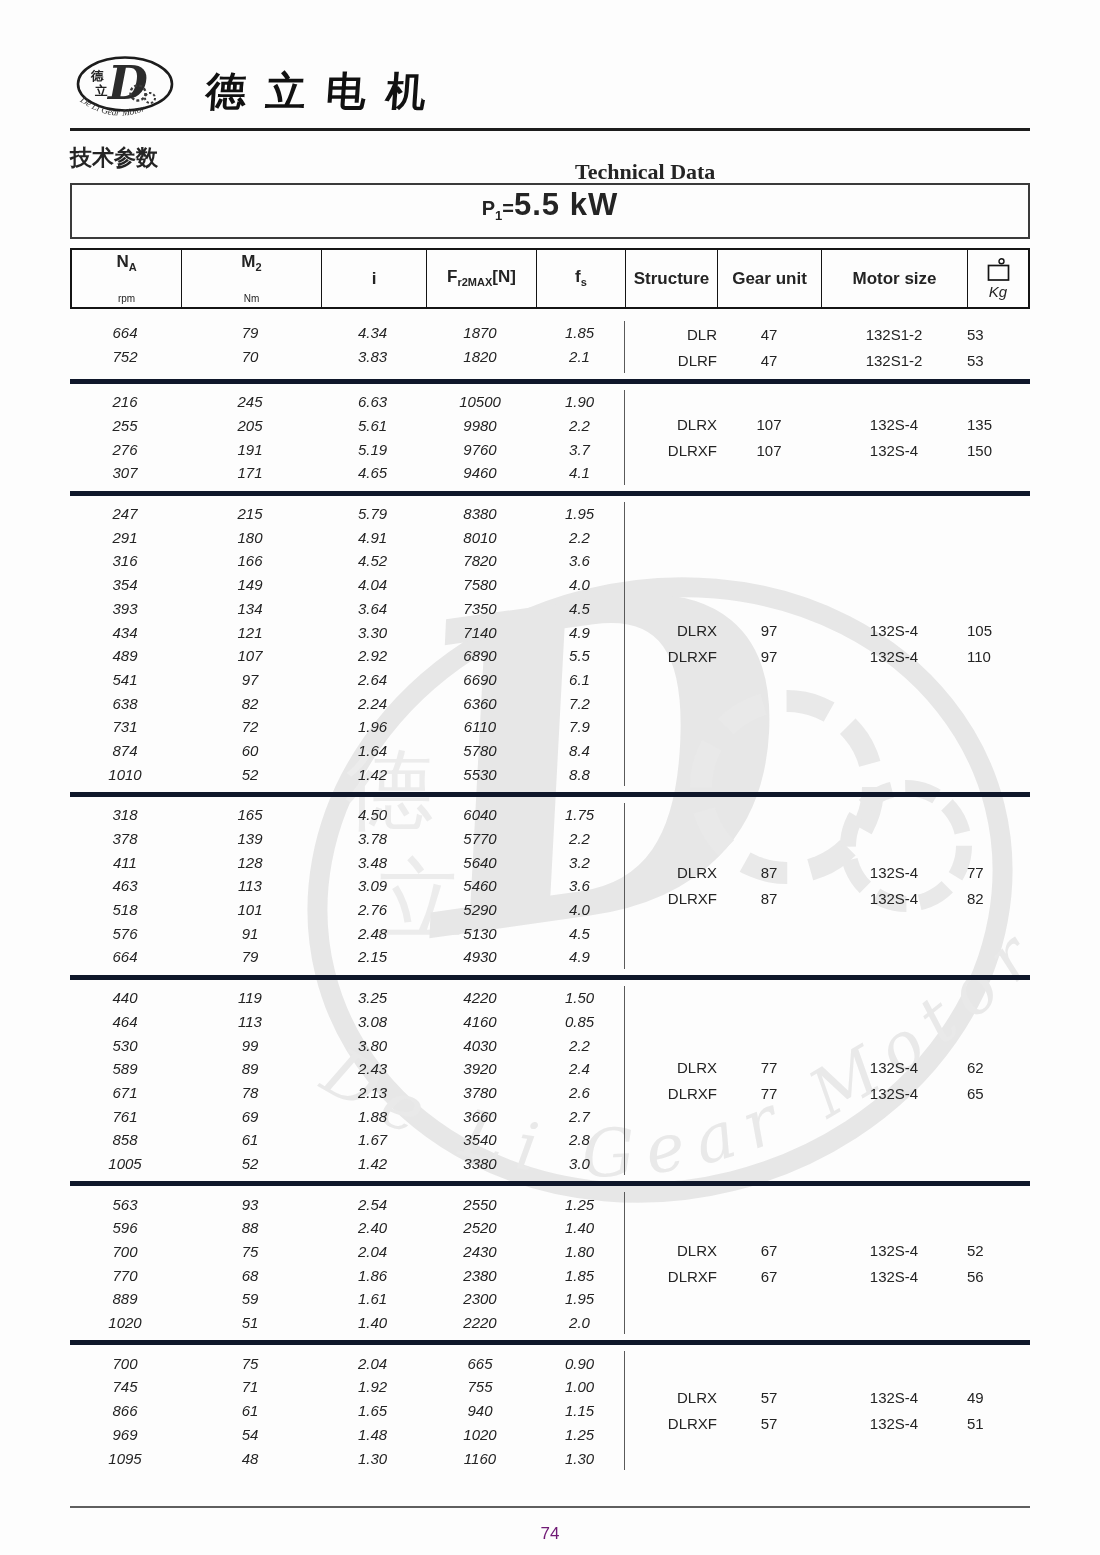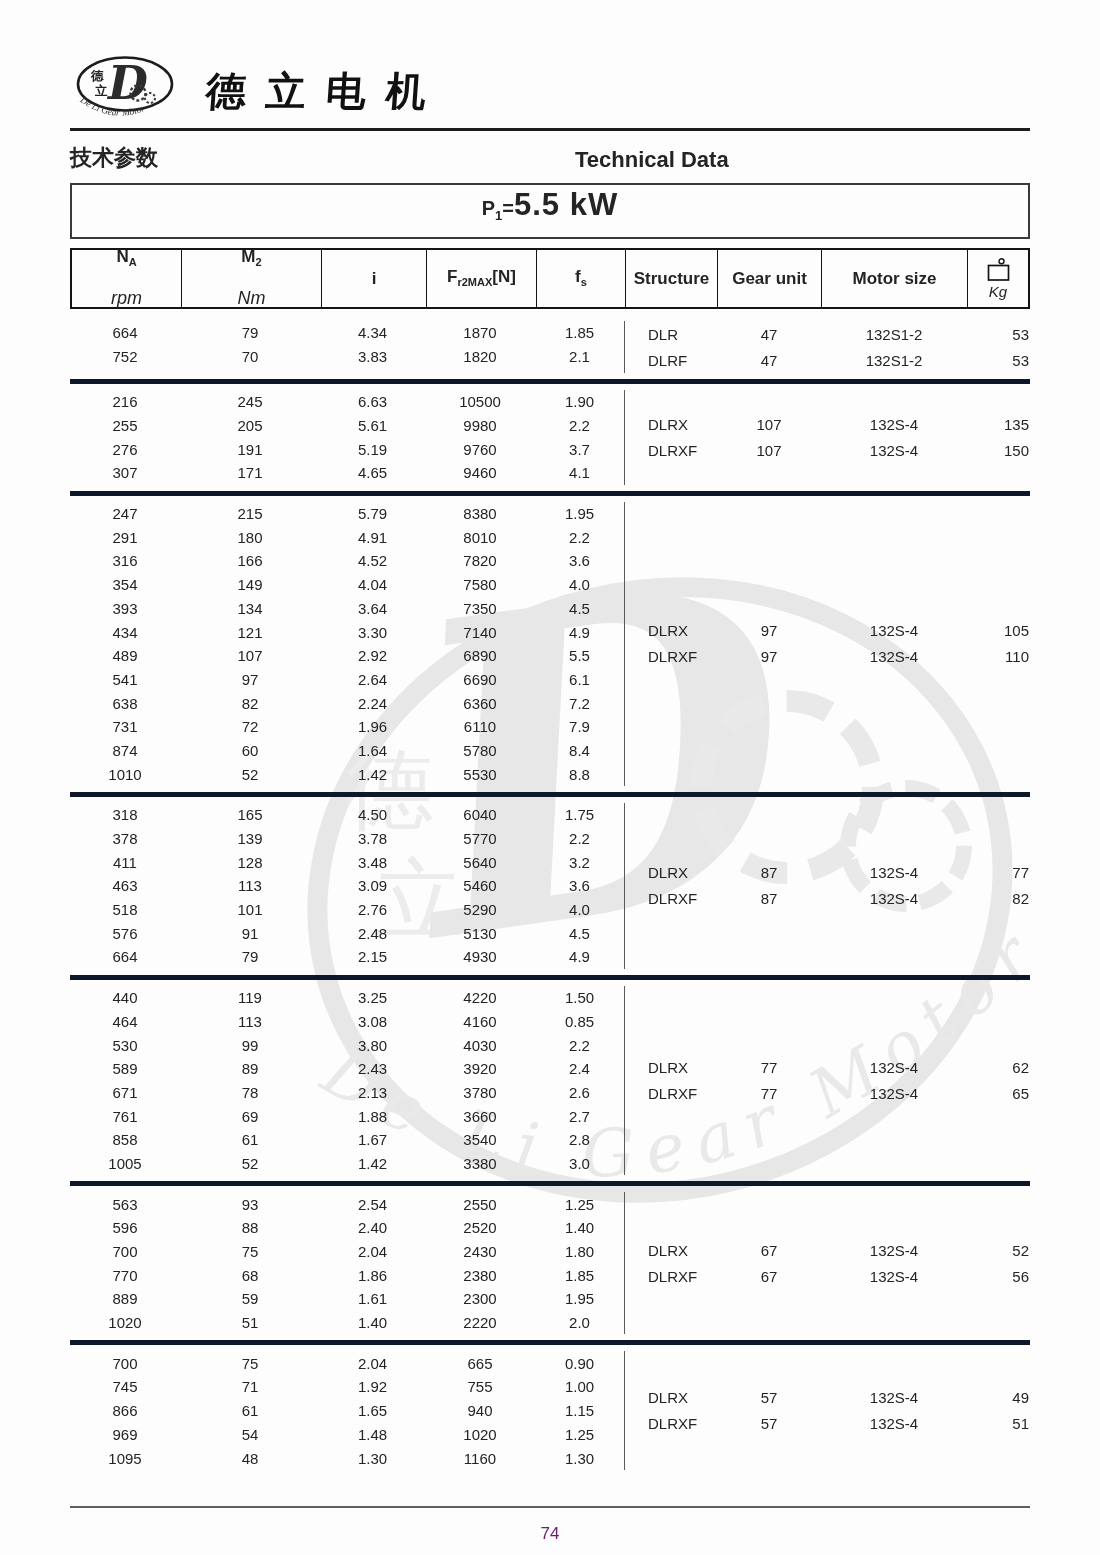--- a/index.html
+++ b/index.html
@@ -10,60 +10,60 @@
   
   .brand-row{display:flex;align-items:flex-start;height:74px;}
   .logo-svg{flex:0 0 auto;}
   .brand-title{margin-left:30px;margin-top:10px;font-family:"DejaVu Serif",serif;
                font-weight:bold;font-size:40px;letter-spacing:20px;color:#111;
                transform:skewX(-4deg);}
   .top-rule{height:3px;background:#1d1d1d;margin-top:0px;}
 
   .section-row{position:relative;height:32px;margin-top:10px;}
   .section-cn{position:absolute;left:0;top:2px;font-size:22px;font-weight:bold;}
-  .section-en{position:absolute;left:505px;top:6px;font-size:22px;font-weight:bold;}
+  .section-en{position:absolute;left:505px;top:18px;font-size:22px;font-weight:bold;font-family:Liberation Serif, serif;}
 
   .title-box{margin-top:10px;height:50px;border:2px solid #3a3a3a;background:#fdfdfd;
              display:flex;align-items:baseline;justify-content:center;padding-top:2px;}
   .title-p{font-size:20px;font-weight:bold;}
   .title-p sub{font-size:13px;font-weight:bold;}
   .title-eq{font-size:20px;font-weight:bold;}
   .title-val{font-size:31px;font-weight:bold;letter-spacing:1px;}
 
   
   .thead{margin-top:9px;display:flex;border:2px solid #141414;height:57px;background:transparent;}
   .hcell{display:flex;flex-direction:column;justify-content:center;align-items:center;
          border-right:1px solid #141414;box-sizing:border-box;}
   .hcell:last-child{border-right:none;flex:1;font-style:italic;}
   .hmain{font-weight:bold;font-size:17px;line-height:1.05;}
   .hmain sub{font-size:11px;font-weight:bold;}
-  .hunit{font-size:18px;line-height:1.1;margin-top:20px;font-style:italic;}
+  .hunit{font-size:10px;line-height:1.1;margin-top:20px;}
   .hkg{margin-top:1px;font-size:15px;font-weight:normal;line-height:1.05;}
   .h0{width:110px}.h1{width:140px}.h2{width:105px}.h3{width:110px}.h4{width:89px}
   .h5{width:92px}.h6{width:104px}.h7{width:146px}.h8{width:64px}
 
   
   .tbody{margin-top:6px;position:relative;}
   .group{display:flex;position:relative;padding:6px 0;}
   .group + .group{border-top:5px solid #0f172a;}
   .g-left{width:554px;}
-  .g-row{display:flex;height:23.7px;align-items:center;font-size:15px;}
+  .g-row{display:flex;height:23.7px;align-items:center;font-size:15px;font-style:italic;}
   .cell{display:block;}
   .c0{width:110px;text-align:center}
   .c1{width:140px;text-align:center}
   .c2{width:105px;text-align:center}
   .c3{width:110px;text-align:center}
   .c4{width:89px;text-align:center}
   .g-right{width:406px;border-left:1.5px solid #5a5a5a;display:flex;
            flex-direction:column;justify-content:center;}
   .s-row{display:flex;height:26px;align-items:center;font-size:15px;}
-  .s0{width:92px;padding-left:23px;box-sizing:border-box;text-align:left}
+  .s0{width:92px;padding-left:23px;box-sizing:border-box;text-align:right}
   .s1{width:104px;text-align:center}
   .s2{width:146px;text-align:center}
-  .s3{width:62px;text-align:right}
+  .s3{width:62px;text-align:left}
 
   
   .footer-rule{margin-top:30px;height:2px;background:#5f5f5f;}
   .page-num{text-align:center;margin-top:16px;font-size:17px;color:#701a75;}
 
   
   .watermark{position:absolute;left:250px;top:490px;z-index:0;pointer-events:none;}
   .wm-gear{position:absolute;border-radius:50%;border-style:dashed;border-color:#e9e9e9;z-index:0;pointer-events:none;}
   .wm-gear-1{left:690px;top:690px;width:150px;height:150px;border-width:22px;}
   .wm-gear-2{left:840px;top:780px;width:100px;height:100px;border-width:16px;}

